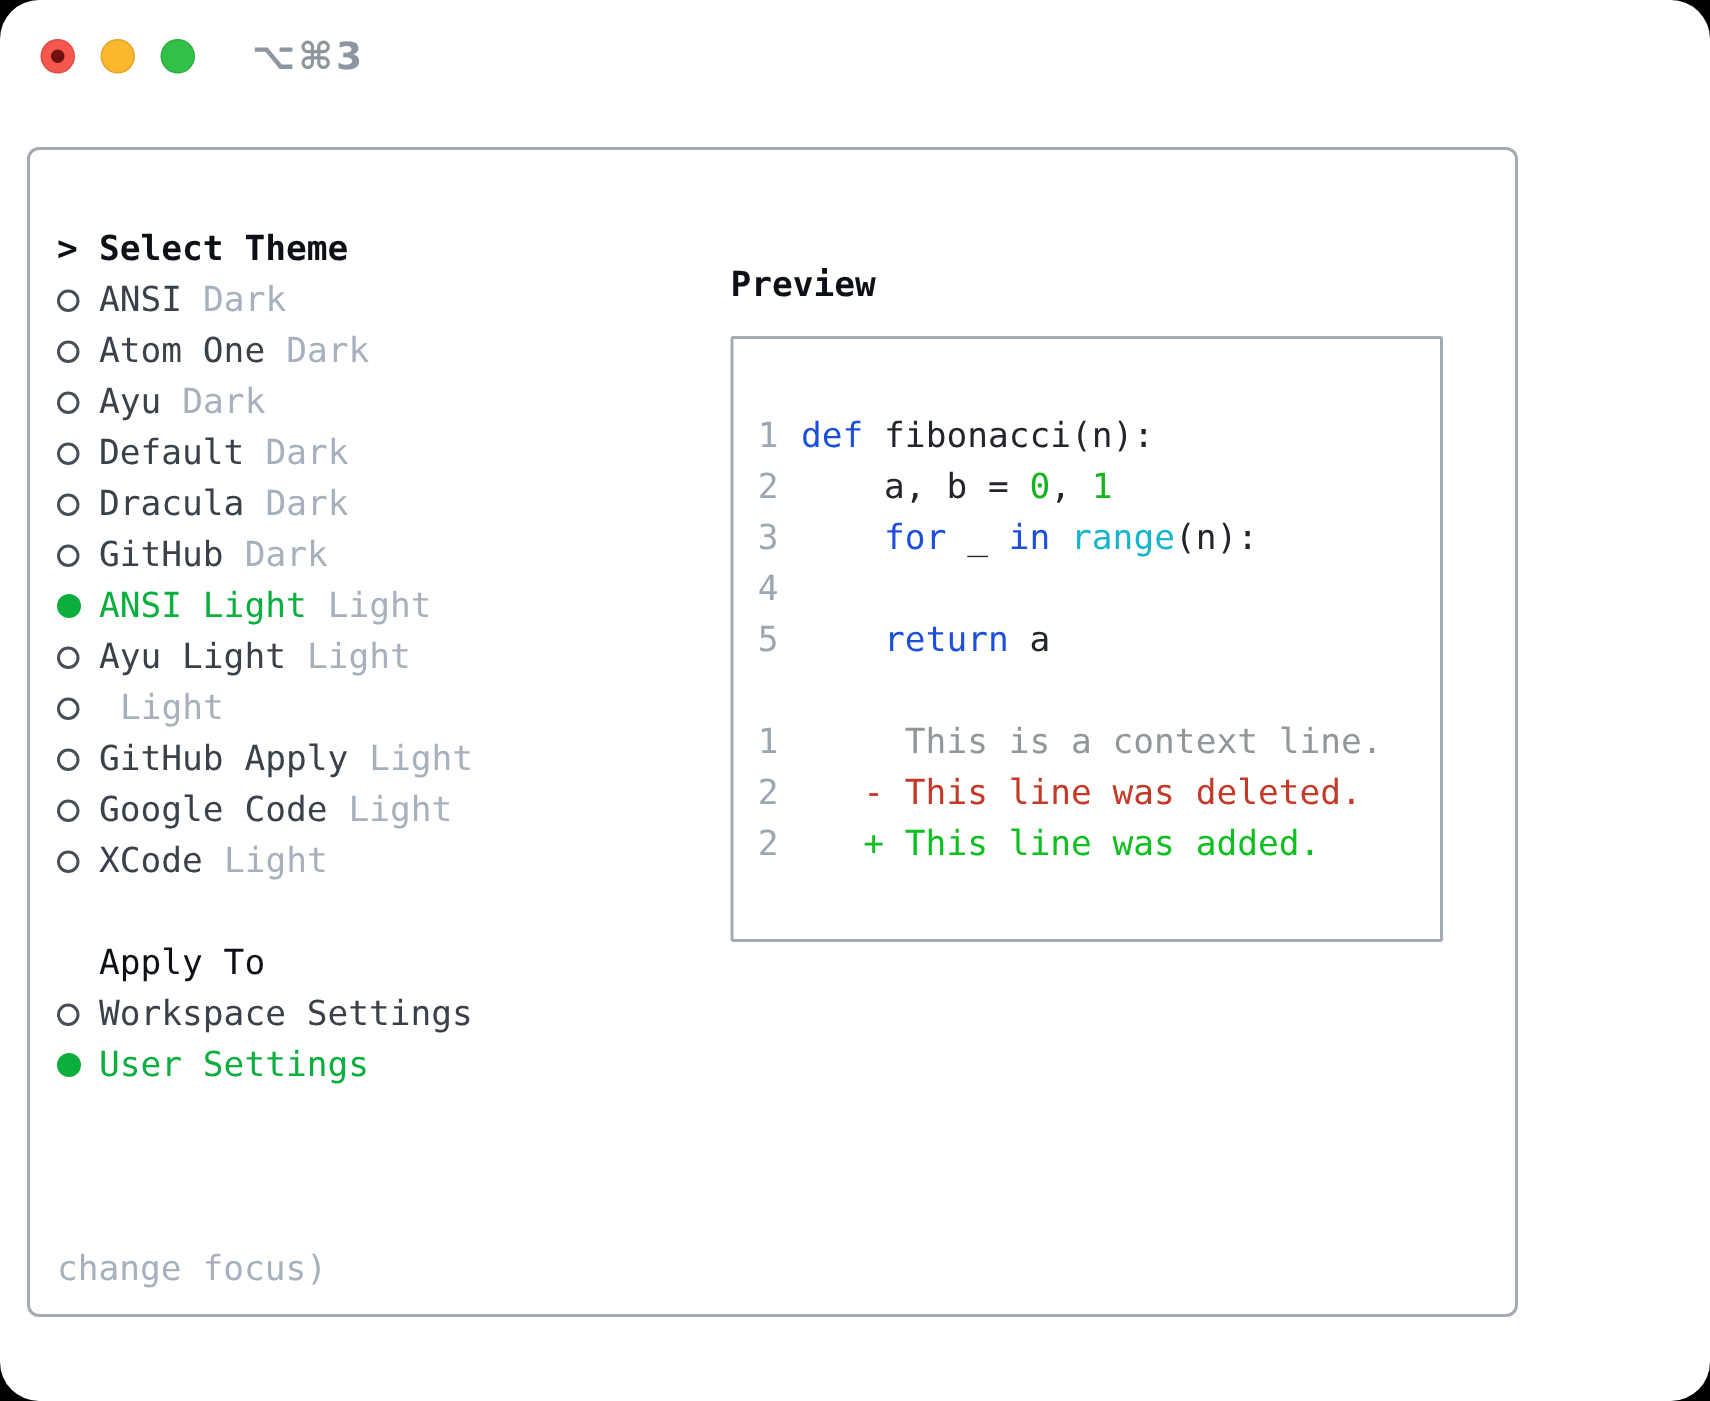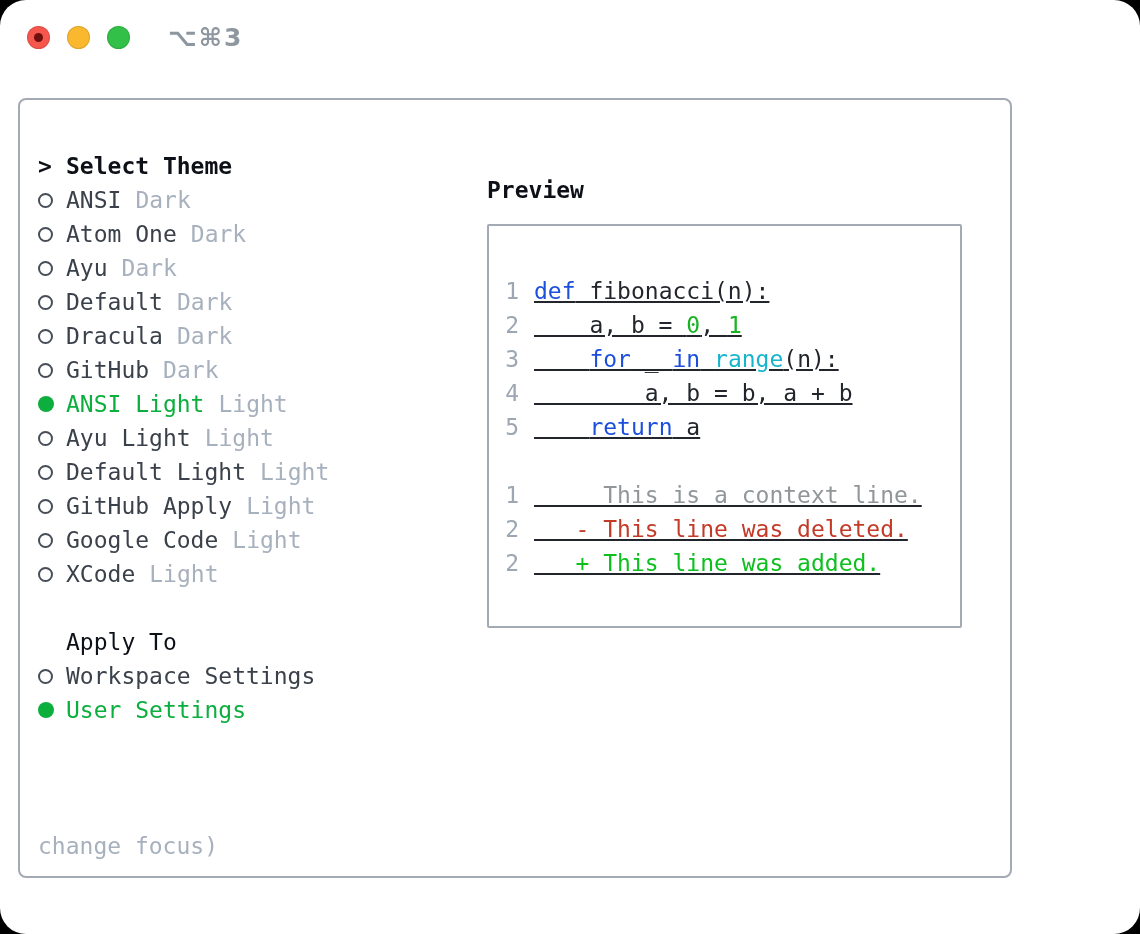--- a/index.html
+++ b/index.html
@@ -66,21 +66,21 @@
     margin-top:17px;
     width:475px;height:404px;
     border:2px solid var(--border);
     border-radius:2px;
     box-sizing:border-box;
     padding:48px 0 0 16px;
     overflow:hidden;
   }
   .cline{height:34px;display:flex;font-size:23px;line-height:34px;}
   .ln{width:14px;flex:0 0 14px;text-align:right;color:var(--lnum);white-space:pre;}
-  .codetxt{margin-left:15px;white-space:pre;color:var(--fg);text-decoration:underline;}
+  .codetxt{margin-left:15px;white-space:pre;color:var(--fg);}
   .tok-fg{color:var(--fg);}
   .tok-kw{color:var(--kw);}
   .tok-fn{color:var(--fn);}
   .tok-num{color:var(--num);}
   .tok-ctx{color:var(--ctx);}
   .tok-del{color:var(--del);}
   .tok-add{color:var(--add);}
 </style>
 </head>
 <body>
@@ -158,21 +158,20 @@
             <span class="prefix">
               <span class="dot"></span>
             </span>
             <span class="tname">Ayu Light</span>
             <span class="tvar">Light</span>
           </div>
           <div class="row">
             <span class="prefix">
               <span class="dot"></span>
             </span>
-            <span class="tname">Default Light</span>
             <span class="tvar">Light</span>
           </div>
           <div class="row">
             <span class="prefix">
               <span class="dot"></span>
             </span>
             <span class="tname">GitHub Apply</span>
             <span class="tvar">Light</span>
           </div>
           <div class="row">
@@ -231,21 +230,20 @@
             <div class="cline">
               <span class="ln">2</span>
               <span class="codetxt"><span class="tok-fg">    a, b = </span><span class="tok-num">0</span><span class="tok-fg">, </span><span class="tok-num">1</span></span>
             </div>
             <div class="cline">
               <span class="ln">3</span>
               <span class="codetxt"><span class="tok-fg">    </span><span class="tok-kw">for</span><span class="tok-fg"> _ </span><span class="tok-kw">in</span><span class="tok-fg"> </span><span class="tok-fn">range</span><span class="tok-fg">(n):</span></span>
             </div>
             <div class="cline">
               <span class="ln">4</span>
-              <span class="codetxt"><span class="tok-fg">        a, b = b, a + b</span></span>
             </div>
             <div class="cline">
               <span class="ln">5</span>
               <span class="codetxt"><span class="tok-fg">    </span><span class="tok-kw">return</span><span class="tok-fg"> a</span></span>
             </div>
             <div class="cline">
               <span class="ln"></span>
               <span class="codetxt"></span>
             </div>
             <div class="cline">

